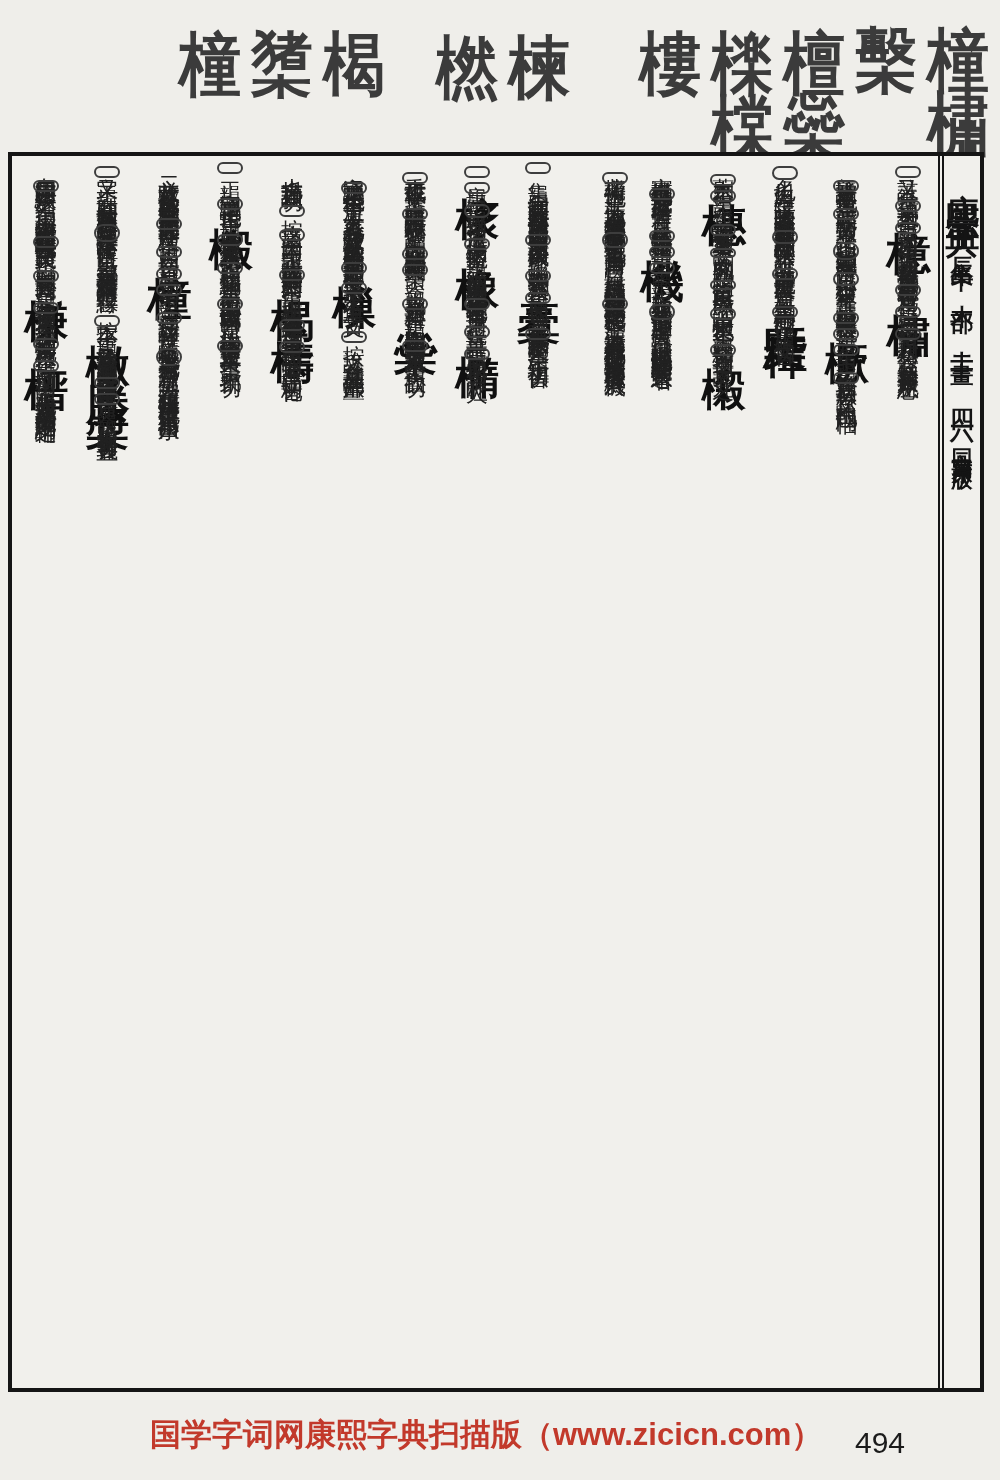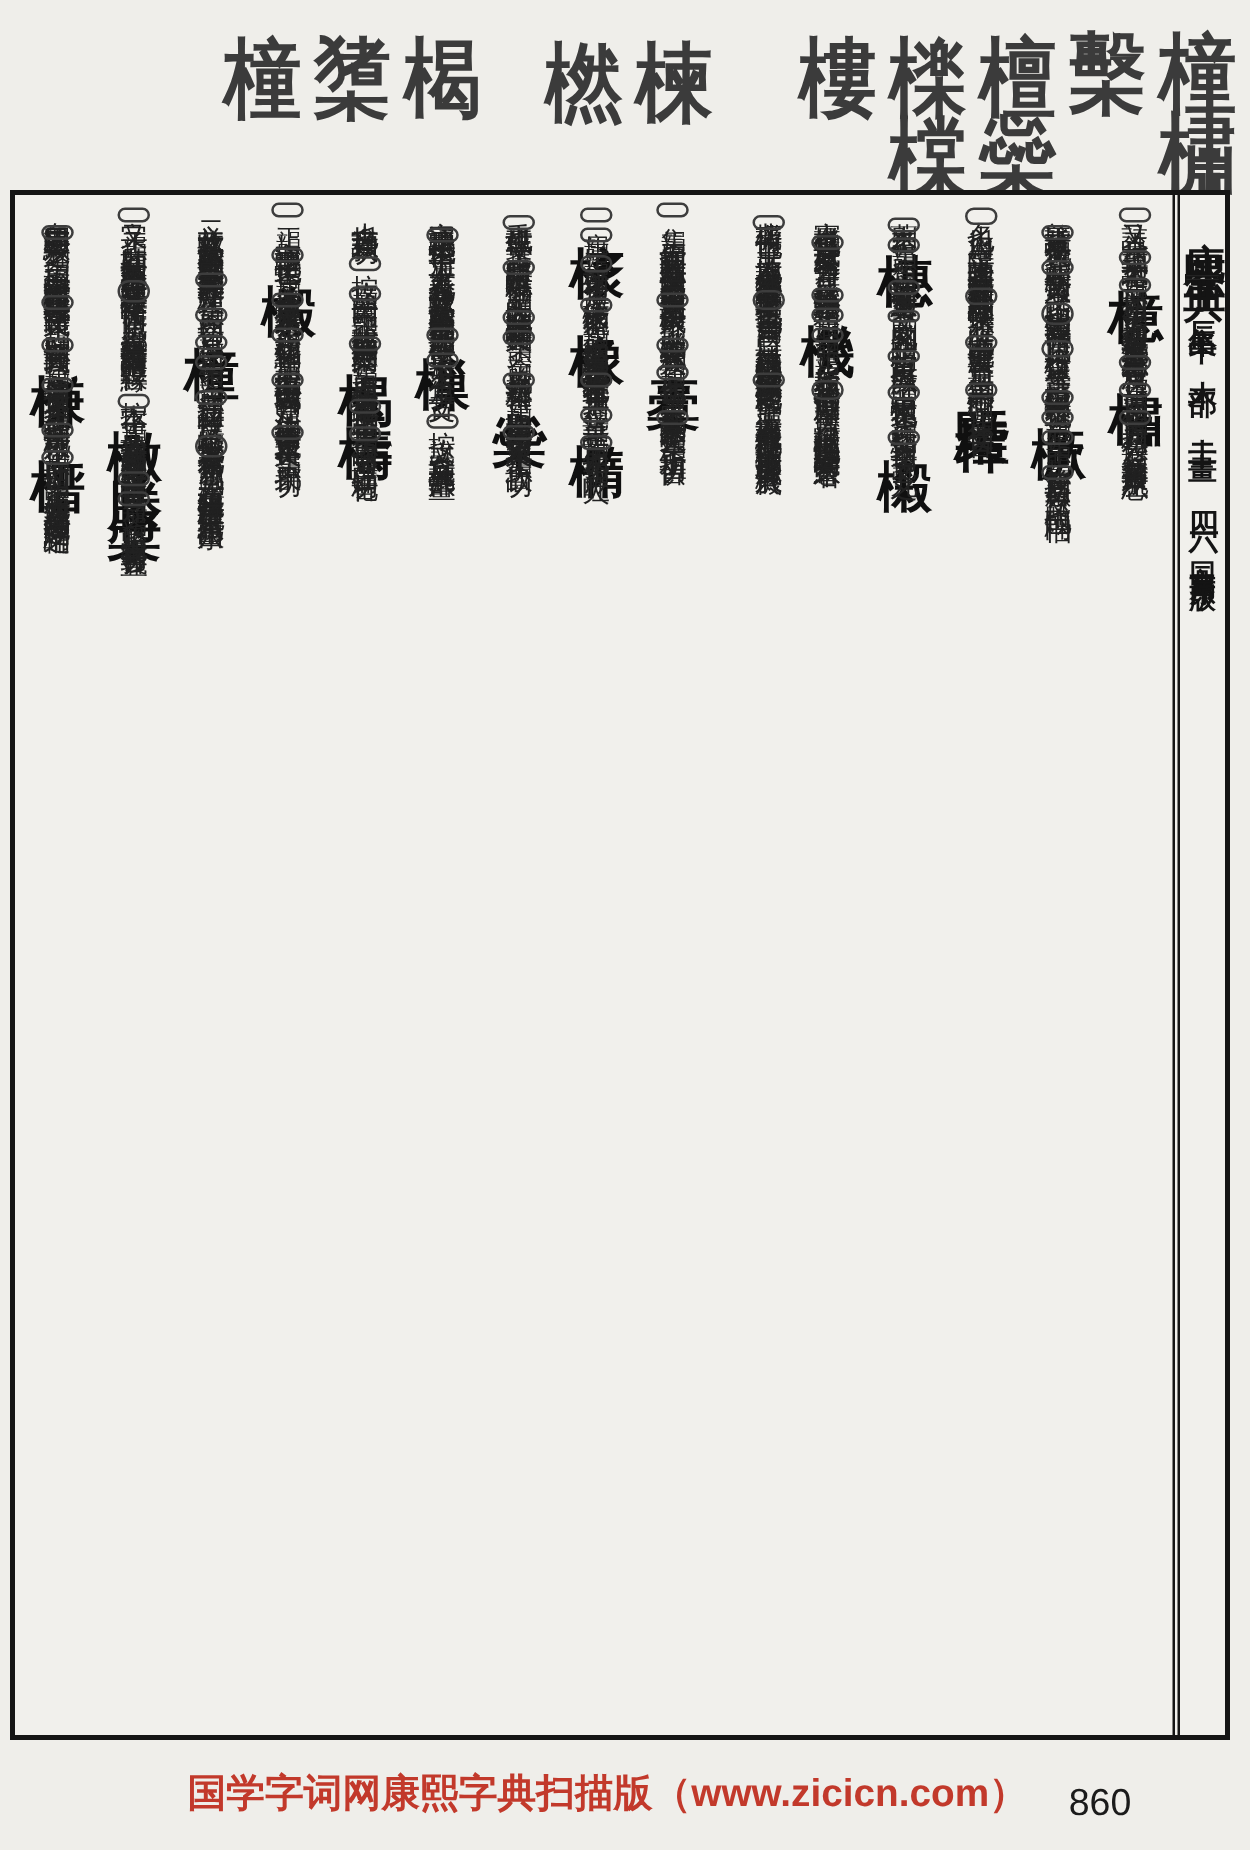--- a/index.html
+++ b/index.html
@@ -95,16 +95,16 @@
       <div class="m-gap"></div>
       <div class="m-sec">木部</div>
       <div class="m-sec" style="margin-top:34px;">十二畫</div>
       <div class="m-page">四六</div>
       <div class="m-pub">同文書局原版</div>
     </div>
   </div>
 
   <div class="footer">
     <div class="footer-site">国学字词网康熙字典扫描版（www.zicicn.com）</div>
-    <div class="footer-page">860</div>
+    <div class="footer-page">494</div>
   </div>
 
 </div>
 
 </body></html>

